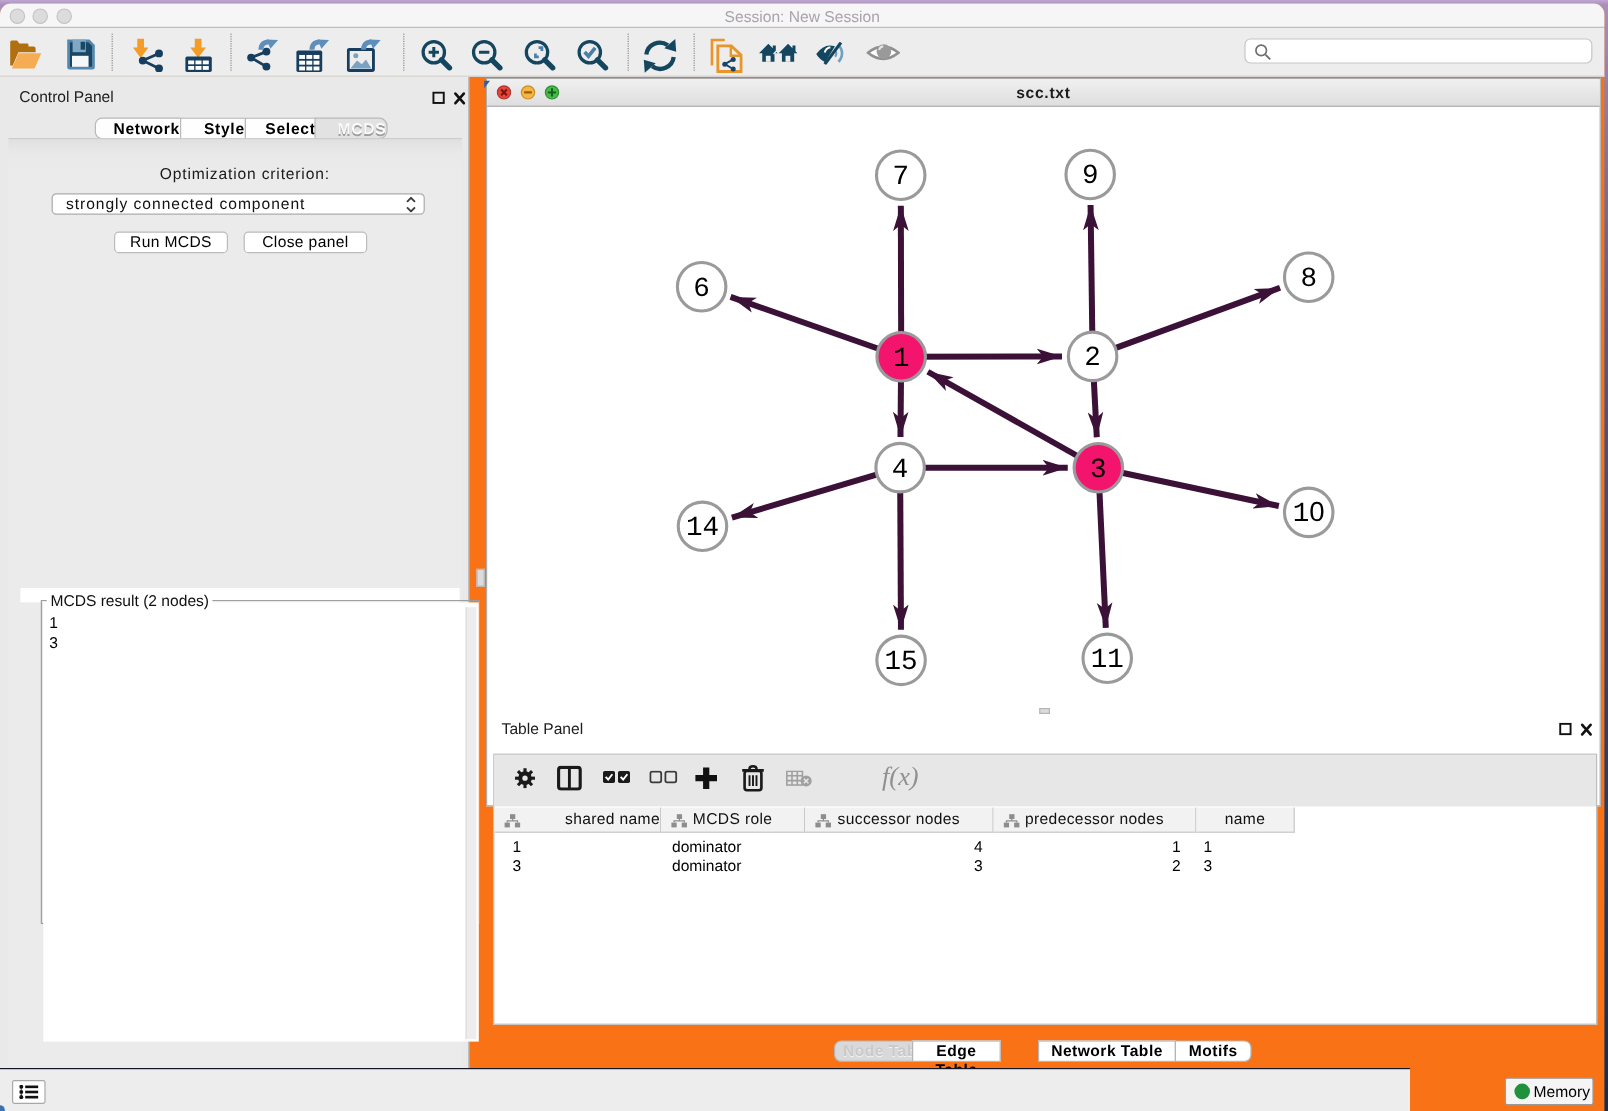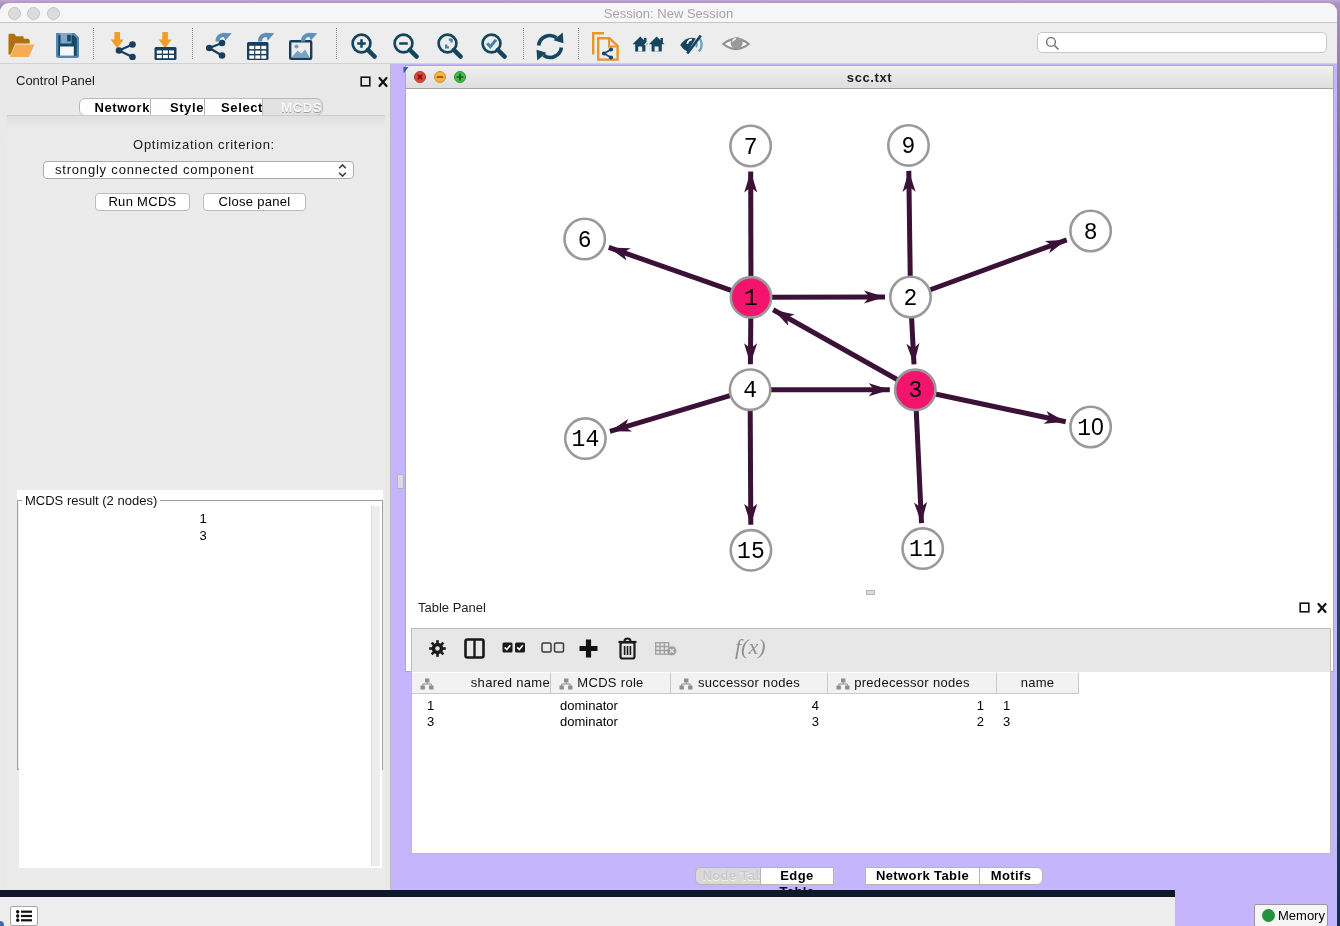--- a/index.html
+++ b/index.html
@@ -1,56 +1,56 @@
 <!DOCTYPE html>
 <html><head>
 <meta charset="utf-8">
 <style>
   * { margin:0; padding:0; box-sizing:border-box; }
   html,body { width:1340px; height:926px; overflow:hidden; }
   body { font-family:"Liberation Sans", sans-serif; background:linear-gradient(180deg,#c0a7d2 0px,#a98fbc 4px,#8d7fa8 80px,#5c5c88 250px,#35466f 500px,#1e3a63 750px,#142c4e 926px); position:relative; }
-  #window { position:absolute; left:0; top:3px; width:1337px; bottom:0; background:#c4b5fd; border-radius:9px 9px 0 0; }
+  #window { position:absolute; left:0; top:3px; width:1337px; bottom:0; background:#f97316; border-radius:9px 9px 0 0; }
   #titlebar { position:absolute; left:0; top:0; width:100%; height:20px; box-sizing:content-box; height:19px; background:#f6f6f6; border-radius:9px 9px 0 0; border-bottom:1px solid #c6c6c6; }
   .tl { position:absolute; top:4px; width:13px; height:13px; border-radius:50%; background:#dcdcdc; border:1px solid #c3c3c3; }
   #apptitle { position:absolute; top:3px; left:0; width:100%; text-align:center; font-size:13px; color:#a9a2ac; }
   #toolbar { position:absolute; left:0; top:20px; width:100%; height:41px; background:#ededed; border-bottom:1px solid #d2d2d2; }
   .tsep { position:absolute; top:5px; height:31px; width:0; border-left:1px dotted #8a8a8a; }
   .ticon { position:absolute; top:9px; }
   #searchbox { position:absolute; left:1037px; top:9px; width:290px; height:21px; background:#fff; border:1px solid #c6c6c6; border-radius:5px; }
 
   
   #cpanel { position:absolute; left:0; top:61px; width:391px; height:826px; background:#e9e9e9; border-right:1px solid #bdbdbd; }
   #cpanel .hdr { position:absolute; left:16px; top:9px; font-size:13px; color:#1d1d1d; }
   .tab { position:absolute; top:34px; height:18px; background:#fefefe; border:1px solid #b9b9b9; font-size:13px; color:#000; text-align:right; line-height:17px; font-weight:bold; letter-spacing:0.6px; }
   #cpContent { position:absolute; left:7px; top:51px; width:378px; height:773px; background:linear-gradient(180deg,#e0e0e0 0px,#e9e9e9 12px,#ebebeb 30px); border-top:1px solid #cdcdcd; }
   #optlabel { position:absolute; left:9px; top:73px; width:100%; text-align:center; font-size:13px; color:#1a1a1a; letter-spacing:0.7px; }
   #dropdown { position:absolute; left:43px; top:97px; width:311px; height:18px; background:#fff; border:1px solid #ababab; border-radius:4px; font-size:13px; line-height:16px; padding-left:11px; color:#111; letter-spacing:0.8px; }
   .btn { position:absolute; top:129px; height:18px; background:#fff; border:1px solid #bbb; border-radius:4px; font-size:13px; text-align:center; line-height:16px; color:#000; letter-spacing:0.3px; }
-  #groupbox { position:absolute; left:17px; top:436px; width:366px; height:270px; border:1px solid #9e9e9e;text-align:center; }
+  #groupbox { position:absolute; left:34px; top:436px; width:366px; height:270px; border:1px solid #9e9e9e; }
   #grouptitle { position:absolute; left:4px; top:-8px; background:#fff; padding:0 3px; font-size:13px; color:#111; z-index:5; }
   #resultarea { position:absolute; left:1px; top:1px; width:363px; height:366px; background:#fff; font-size:13px; color:#000; padding:9px 0 0 5px; line-height:16.5px; }
   #resultsb { position:absolute; right:2px; top:4px; width:9px; height:360px; background:#ededed; border-left:1px solid #ddd; }
 
   
   #netwin { position:absolute; left:405px; top:62px; width:929px; height:607px; background:#fff; border:1px solid #ababab; }
   #nettitle { position:absolute; left:0; top:0; width:100%; height:23px; box-sizing:border-box; background:linear-gradient(180deg,#f0f0f0,#dedede); border-bottom:1px solid #a5a5a5; }
   .mtl { position:absolute; top:5px; width:12px; height:12px; border-radius:50%; }
   #nettitletext { position:absolute; top:4px; left:0; width:100%; text-align:center; font-size:13px; color:#1c1c1c; letter-spacing:0.6px; font-weight:bold; }
 
   
   #tpanel { position:absolute; left:392px; top:589px; width:945px; height:298px; }
   #tpanel .hdr { position:absolute; left:26px; top:8px; font-size:13px; color:#1d1d1d; }
   #tbox { position:absolute; left:19px; top:36px; width:920px; height:226px; border:1px solid #bdbdbd; background:#fff; }
   #ttoolbar { position:absolute; left:0; top:0; width:100%; height:43px; background:#e7e7e7; }
   .th { position:absolute; top:44px; height:21px; background:#f2f2f2; border-right:1px solid #c9c9c9; border-bottom:1px solid #c9c9c9; font-size:13px; color:#111; text-align:center; line-height:20px; letter-spacing:0.3px; }
   .td { position:absolute; font-size:13px; color:#000; height:16px; line-height:16px; }
   .btab { position:absolute; top:275px; height:18px; background:#fff; border:1px solid #b5b5b5; font-size:13px; color:#000; text-align:center; line-height:16px; font-weight:bold; letter-spacing:0.4px; }
 
   
-  #statusbar { position:absolute; left:0; bottom:0; width:1175px; height:36px; background:#ededed; border-top:7px solid #0f172a; }
+  #statusbar { position:absolute; left:0; bottom:0; width:1175px; height:36px; background:#ededed; border-top:1px solid #0f172a; }
 </style>
 </head>
 <body>
 <div id="window">
   <div id="titlebar">
     <div class="tl" style="left:8px;"></div>
     <div class="tl" style="left:27px;"></div>
     <div class="tl" style="left:47px;"></div>
     <div id="apptitle">Session: New Session</div>
   </div>

